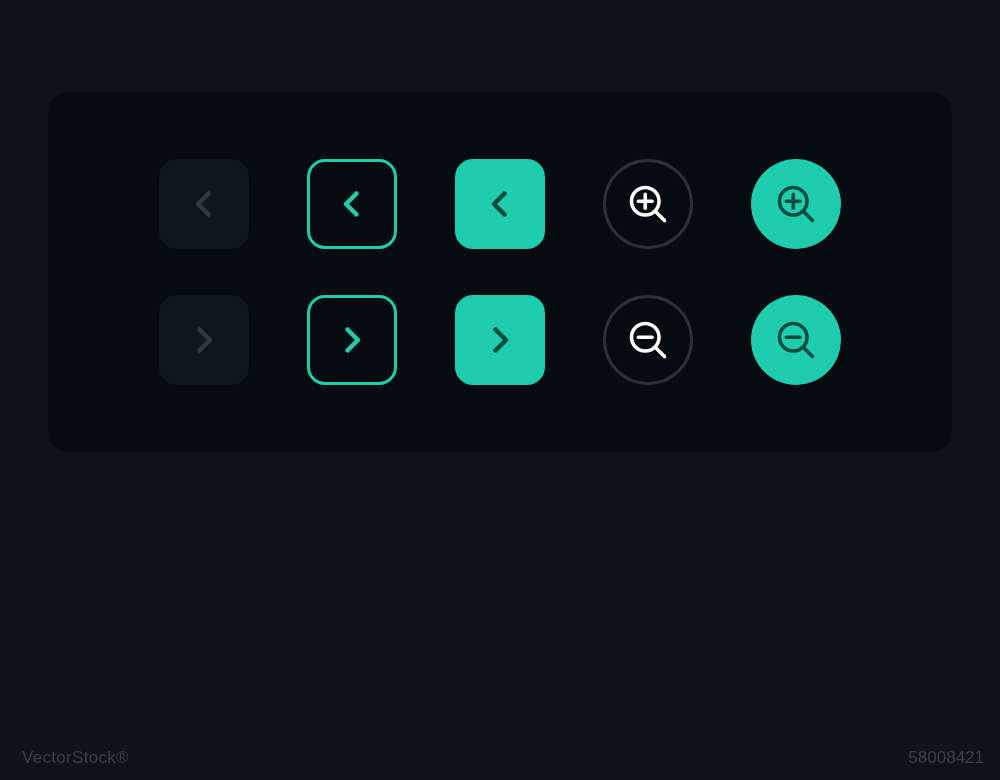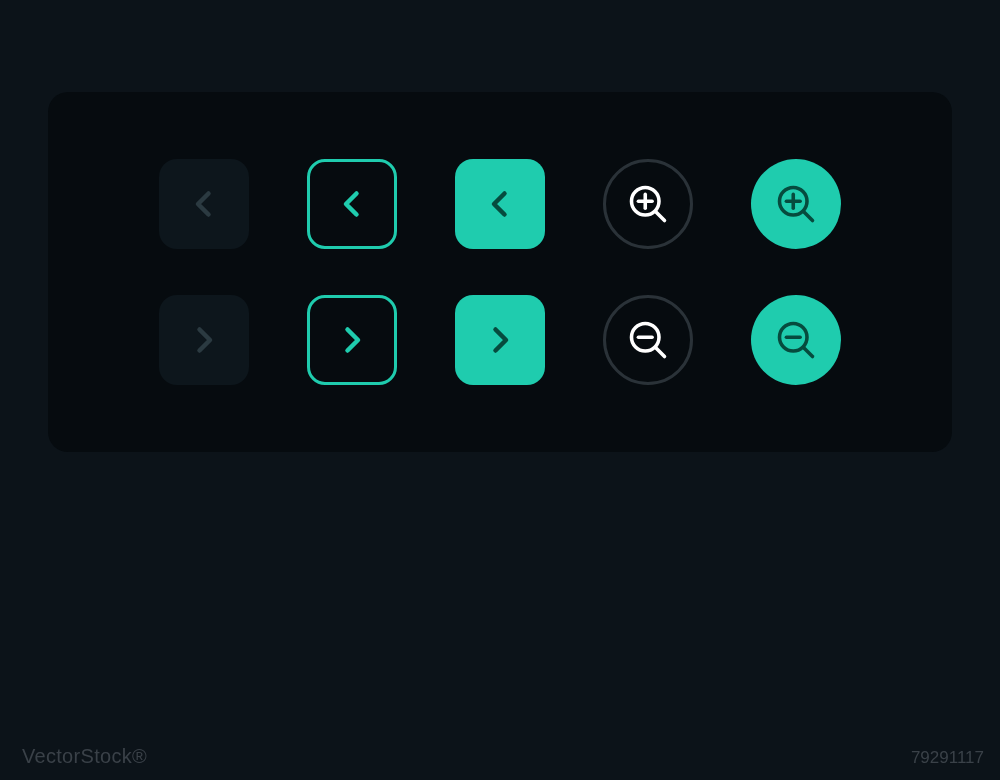--- a/index.html
+++ b/index.html
@@ -47,21 +47,21 @@
   .teal-outline { border: 3px solid #1fccae; background: transparent; }
   .teal-fill { background: #1fccae; }
   .dark-outline { border: 3px solid #2a3238; background: transparent; }
   .chev { width: 36px; height: 36px; }
   .zoom { width: 44px; height: 44px; }
   .watermark {
     position: absolute;
     left: 22px;
     bottom: 12px;
     color: #3a4148;
-    font-size: 20px;
+    font-size: 17px;
     letter-spacing: 0.3px;
     font-weight: 500;
   }
   .idtag {
     position: absolute;
     right: 16px;
     bottom: 12px;
     color: #3a4148;
     font-size: 17px;
     font-weight: 500;
@@ -146,13 +146,13 @@
         <line x1="9" y1="14" x2="19" y2="14" stroke="#064b3e" stroke-width="2.6" stroke-linecap="round"></line>
         <line x1="22" y1="22" x2="28" y2="28" stroke="#064b3e" stroke-width="2.6" stroke-linecap="round"></line>
       </svg>
     </div>
 
   </div>
 
 </div>
 
 <div class="watermark">VectorStock®</div>
-<div class="idtag">79291117</div>
+<div class="idtag">58008421</div>
 
 </body></html>

